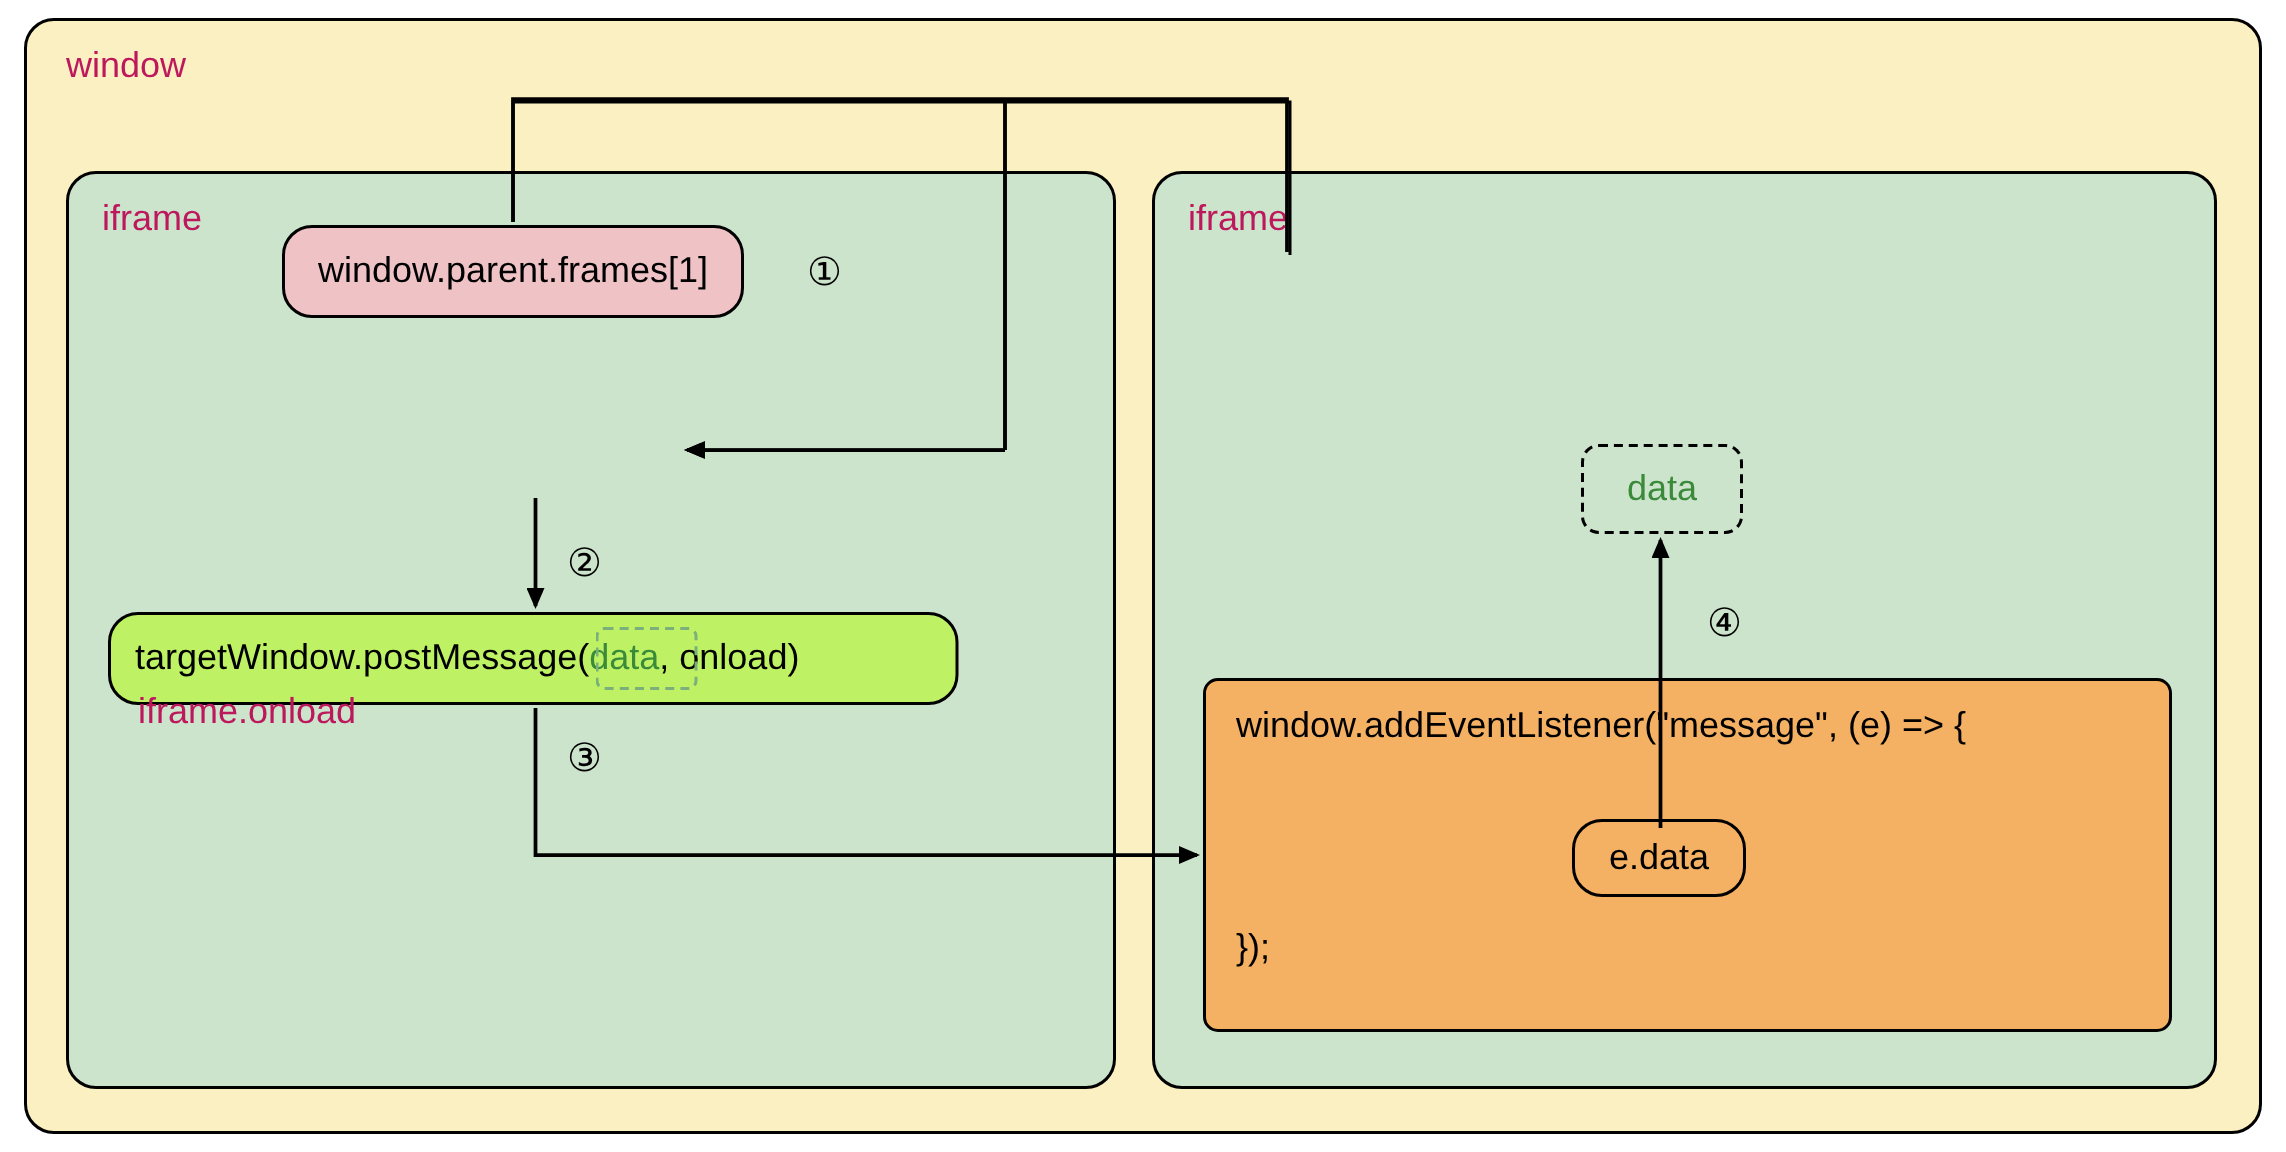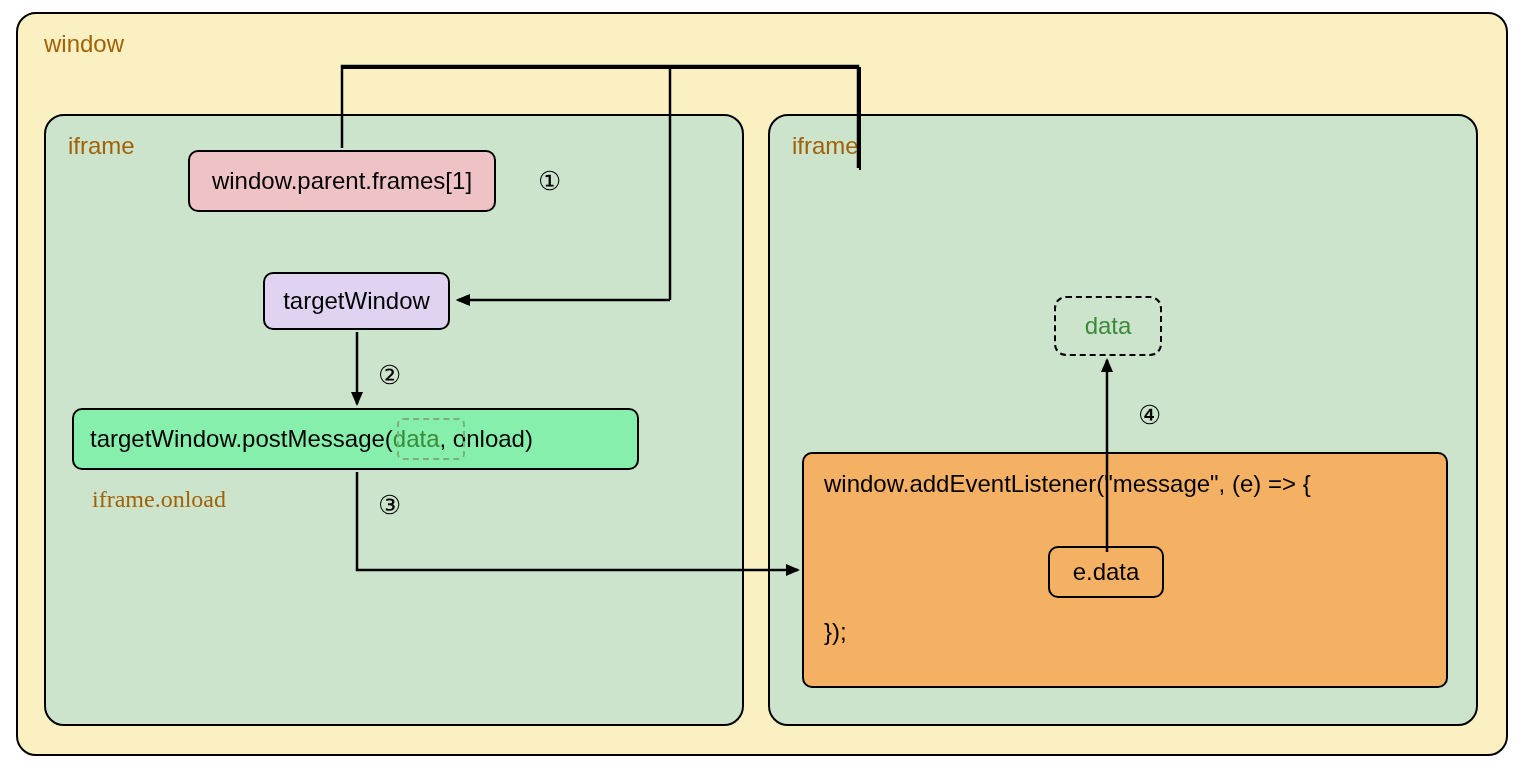--- a/index.html
+++ b/index.html
@@ -15,27 +15,27 @@
   }
   .box {
     position: absolute;
     border: 2px solid #000;
     border-radius: 20px;
     box-sizing: border-box;
   }
   .label {
     position: absolute;
     font-size: 24px;
-    color: #a16207;
+    color: #be185d;
     white-space: nowrap;
   }
   .small-box {
     position: absolute;
     border: 2px solid #000;
-    border-radius: 10px;
+    border-radius: 20px;
     box-sizing: border-box;
     display: flex;
     align-items: center;
     justify-content: center;
     font-size: 24px;
   }
   .data-inline {
     color: #3a8a3a;
   }
   .dashed-green {
@@ -91,35 +91,32 @@
 
   <div class="box" style="left:768px; top:114px; width:710px; height:612px; background:#cce3cc;"></div>
   <div class="label" style="left:792px; top:132px;">iframe</div>
 
   <div class="small-box" style="left:188px; top:150px; width:308px; height:62px; background:#efc2c6;">
     <span>window.parent.frames[1]</span>
   </div>
 
   <div class="step" style="left:538px; top:166px;">①</div>
 
-  <div class="small-box" style="left:263px; top:272px; width:187px; height:58px; background:#e0d3f2;">
-    <span>targetWindow</span>
-  </div>
 
   <div class="step" style="left:378px; top:360px;">②</div>
 
-  <div class="small-box" style="left:72px; top:408px; width:567px; height:62px; background:#86efac; justify-content:flex-start; padding-left:16px;">
+  <div class="small-box" style="left:72px; top:408px; width:567px; height:62px; background:#bef264; justify-content:flex-start; padding-left:16px;">
     <span>targetWindow.postMessage(</span>
     <span class="data-inline">data</span>
     <span>, onload)</span>
   </div>
 
   <div class="dashed-green" style="left:397px; top:418px; width:68px; height:42px;"></div>
 
-  <div class="label" style="left:92px; top:486px;font-family:Liberation Serif, serif;">iframe.onload</div>
+  <div class="label" style="left:92px; top:461px;">iframe.onload</div>
 
   <div class="step" style="left:378px; top:490px;">③</div>
 
   <div class="dashed-black" style="left:1054px; top:296px; width:108px; height:60px;">
     <span>data</span>
   </div>
 
   <div class="step" style="left:1138px; top:400px;">④</div>
 
   <div class="orange-box" style="left:802px; top:452px; width:646px; height:236px;">

